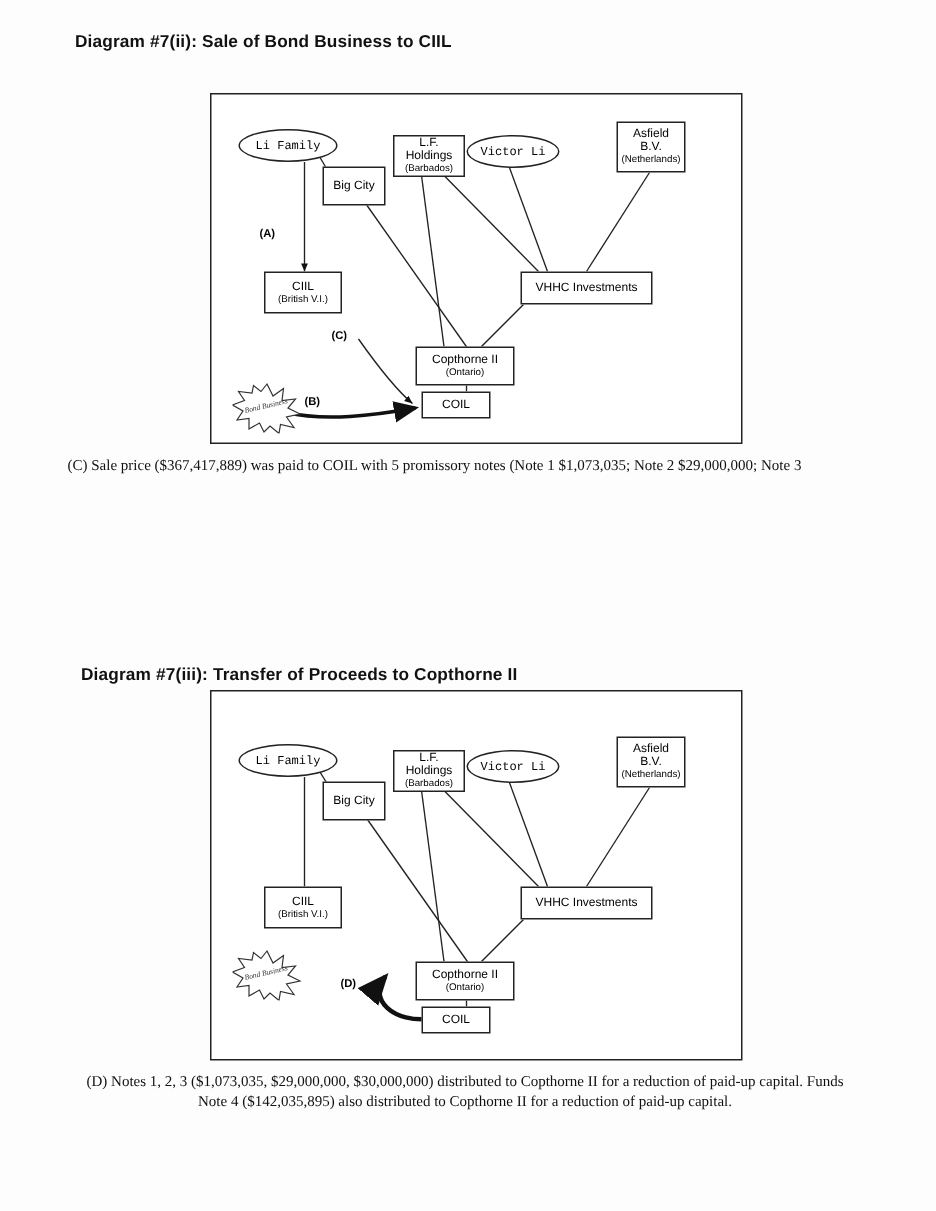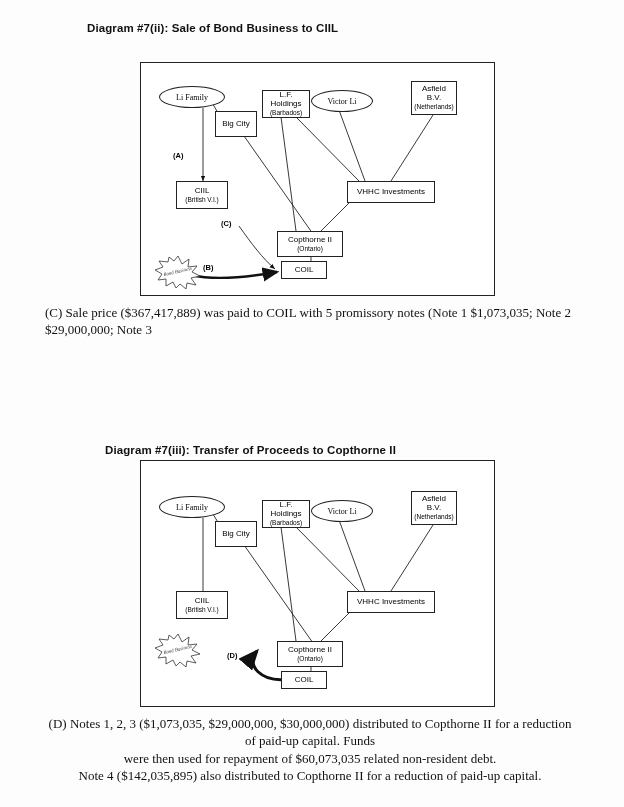--- a/index.html
+++ b/index.html
@@ -24,24 +24,23 @@
   }
   
   .section-title {
     position: absolute;
     font-family: "Liberation Sans", sans-serif;
     font-size: 11.5px;
     font-weight: bold;
     color: #111;
     letter-spacing: 0.1px;
     white-space: nowrap;
-    margin-left: 37px;
   }
   #title-1 { left: 50px; top: 22px; }
-  #title-2 { left: 68px; top: 444px; }
+  #title-2 { left: 54px; top: 444px; }
 
   
   .diagram-frame {
     position: absolute;
     border: 1px solid #222;
     background: #ffffff;
   }
   #frame-1 { left: 140px; top: 62px; width: 353px; height: 232px; }
   #frame-2 { left: 140px; top: 460px; width: 353px; height: 245px; }
 
@@ -76,21 +75,21 @@
   .ellipse {
     position: absolute;
     border: 1px solid #222;
     background: #ffffff;
     border-radius: 50%;
     box-sizing: border-box;
     display: flex;
     align-items: center;
     justify-content: center;
     text-align: center;
-    font-family: Liberation Serif, serif;
+    font-family: Liberation Mono, monospace;
     font-size: 8px;
     color: #000;
   }
 
   .edge-label {
     position: absolute;
     font-family: "Liberation Sans", sans-serif;
     font-size: 7.5px;
     font-weight: bold;
     color: #000;
@@ -116,21 +115,21 @@
     text-align: center;
     line-height: 1.05;
     transform: rotate(-13deg);
     z-index: 2;
   }
 
   
   .caption {
     position: absolute;
     font-family: "Liberation Serif", serif;
-    font-size: 13px;
+    font-size: 10px;
     line-height: 1.33;
     color: #111;
     width: 530px;
     text-align: left;
   }
   #caption-1 { left: 45px; top: 304px; }
   #caption-2 { left: 45px; top: 715px; text-align: center; }
   .cap-line { display: block; }
 </style>
 </head>
@@ -308,17 +307,16 @@
         <polygon points="23,1 27,9 34,4 33,12 42,11 37,17 45,21 36,23 41,30 32,28 31,34 25,29 21,33 18,27 11,31 11,24 3,25 7,19 0,15 8,12 4,6 13,7 14,2 19,6" fill="#ffffff" stroke="#333" stroke-width="0.8"></polygon>
       </svg>
       <span class="burst-text">Bond Business</span>
     </div>
 
     <div class="edge-label" style="left:86px; top:190px;">(D)</div>
   </div>
 
   <div class="caption" id="caption-2">
     <span class="cap-line">(D) Notes 1, 2, 3 ($1,073,035, $29,000,000, $30,000,000) distributed to Copthorne II for a reduction of paid-up capital. Funds</span>
-    <span class="cap-line">were then used for repayment of $60,073,035 related non-resident debt.</span>
     <span class="cap-line">Note 4 ($142,035,895) also distributed to Copthorne II for a reduction of paid-up capital.</span>
   </div>
 
 </div>
 
 </body></html>

